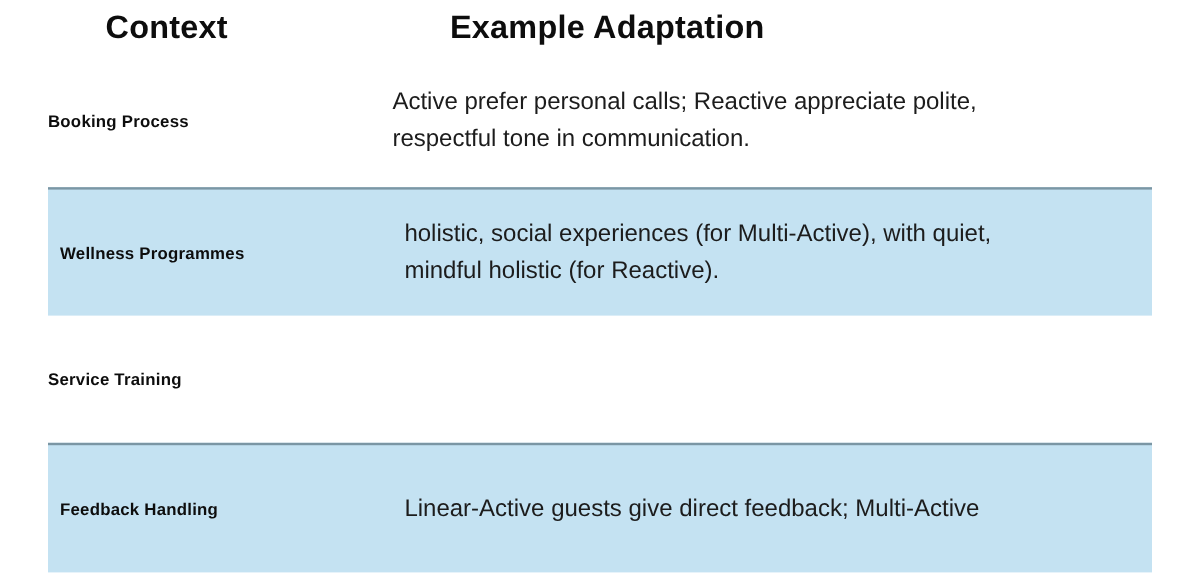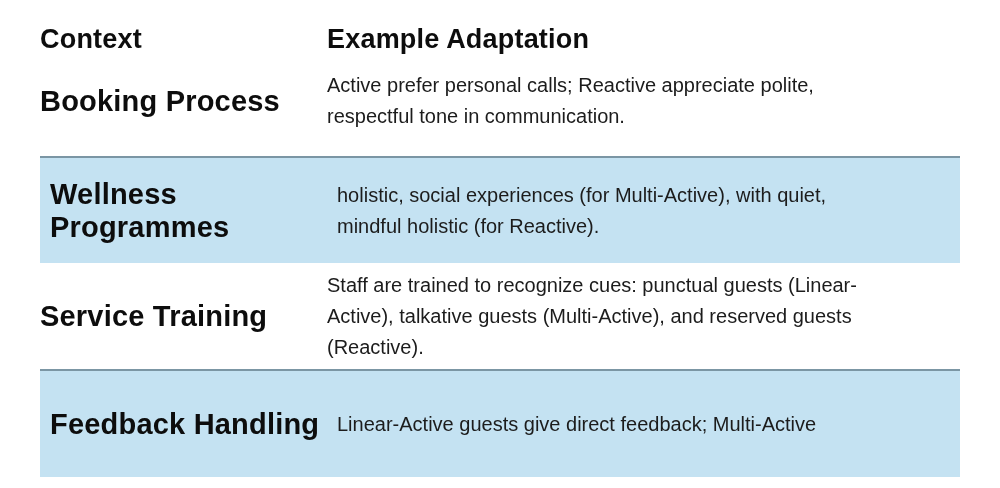--- a/index.html
+++ b/index.html
@@ -21,21 +21,22 @@
   }
   .table {
     margin-left: 40px;
     width: 920px;
   }
   .header-row {
     display: grid;
     grid-template-columns: 287px 1fr;
     height: 46px;
     align-items: start;
-    padding-top: 20px;
+    padding-top: 4px;
+    margin-left: 48px;
   }
   .header-cell {
     font-size: 27px;
     font-weight: 700;
     color: var(--label);
     letter-spacing: 0.2px;
     line-height: 38px;
   }
   .row {
     display: grid;
@@ -45,21 +46,21 @@
   .row.r1 { height: 110px; }
   .row.r2 { height: 107px; }
   .row.r3 { height: 106px; }
   .row.r4 { height: 108px; }
   .row.highlight {
     background: var(--highlight);
     border-top: 2px solid var(--highlight-border);
     padding: 0 10px;
   }
   .label-cell {
-    font-size: 29px;
+    font-size: 14px;
     font-weight: 700;
     color: var(--label);
     letter-spacing: 0.2px;
   }
   .text-cell {
     font-size: 20px;
     color: var(--text);
     line-height: 31px;
   }
   .text-line {
@@ -88,25 +89,20 @@
     <div class="row r2 highlight">
       <div class="label-cell">Wellness Programmes</div>
       <div class="text-cell">
         <div class="text-line">holistic, social experiences (for Multi-Active), with quiet,</div>
         <div class="text-line">mindful holistic (for Reactive).</div>
       </div>
     </div>
 
     <div class="row r3">
       <div class="label-cell">Service Training</div>
-      <div class="text-cell">
-        <div class="text-line">Staff are trained to recognize cues: punctual guests (Linear-</div>
-        <div class="text-line">Active), talkative guests (Multi-Active), and reserved guests</div>
-        <div class="text-line">(Reactive).</div>
-      </div>
     </div>
 
     <div class="row r4 highlight">
       <div class="label-cell">Feedback Handling</div>
       <div class="text-cell">
         <div class="text-line">Linear-Active guests give direct feedback; Multi-Active</div>
       </div>
     </div>
 
   </div>

